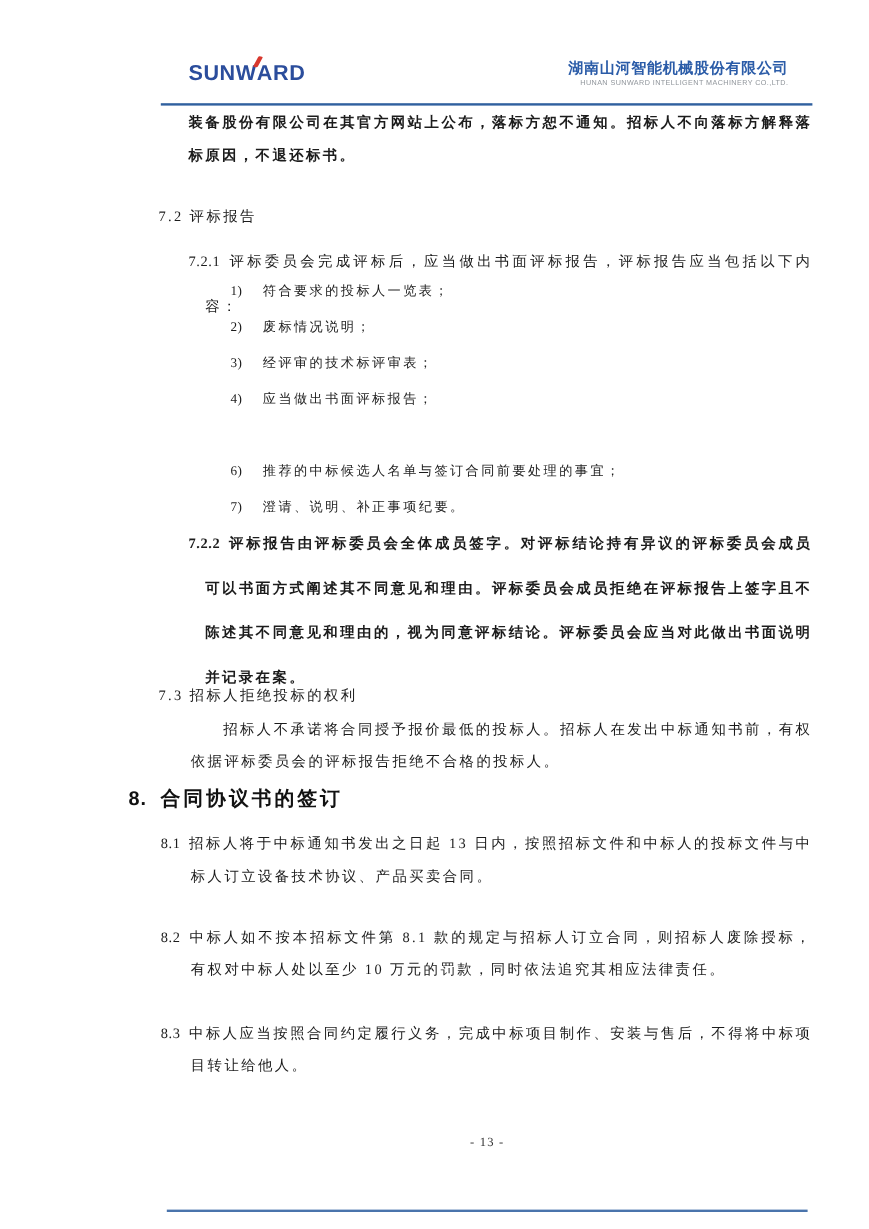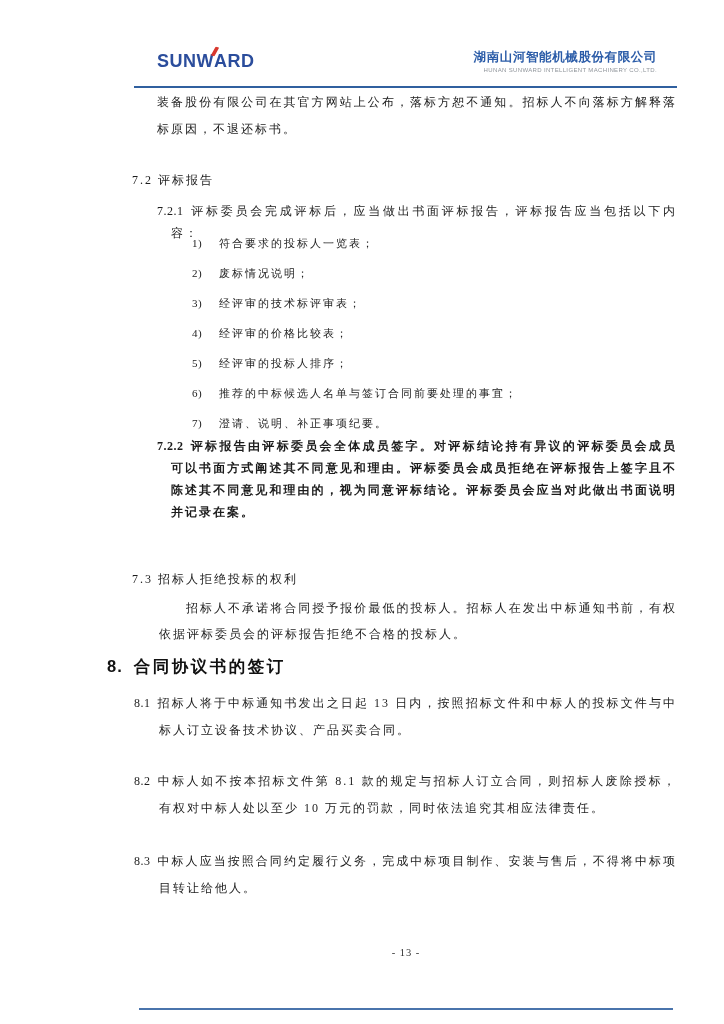--- a/index.html
+++ b/index.html
@@ -31,28 +31,28 @@
     font-size:12.5px; letter-spacing:0.6px; line-height:15px;
   }
   .company-en {
     display:block; color:#8f949a; font-size:6px; letter-spacing:0.35px;
     line-height:9px; margin-top:1px;
   }
   .header-rule { top:86px; left:90px; width:543px; height:2px; background:#30609f; }
 
   
   .t { font-size:12px; letter-spacing:2px; line-height:27px; text-align:justify; }
-  .para1 { top:89px; left:113px; width:520px; }
+  .para1 { top:89px; left:113px; width:520px;font-weight:bold; }
   .sec-head { font-size:12px; letter-spacing:2px; line-height:18px; white-space:nowrap; }
   .h72 { top:171px; left:88px; }
   .h73 { top:570px; left:88px; }
 
   .clause-s { 
     left:113px; width:520px; box-sizing:border-box;
-    padding-left:14px; text-indent:-14px; line-height:22px;
+    padding-left:14px; text-indent:-14px; line-height:37px;
   }
   .c721 { top:200px; }
   .c722 { top:435px;font-weight:bold; }
   .cl-num { letter-spacing:0.5px; margin-right:7px; }
 
   .list-item { left:148px; width:480px; line-height:27px; font-size:11px; letter-spacing:2px; white-space:nowrap; }
   .li-num { display:inline-block; width:27px; letter-spacing:0.5px; }
 
   .p73 { top:595px; left:115px; width:518px; text-indent:27px; line-height:26px; }
 
@@ -104,24 +104,21 @@
   <div class="abs list-item" style="top:230px">
     <span class="li-num">1)</span><span>符合要求的投标人一览表；</span>
   </div>
   <div class="abs list-item" style="top:260px">
     <span class="li-num">2)</span><span>废标情况说明；</span>
   </div>
   <div class="abs list-item" style="top:290px">
     <span class="li-num">3)</span><span>经评审的技术标评审表；</span>
   </div>
   <div class="abs list-item" style="top:320px">
-    <span class="li-num">4)</span><span>经评审的价格比较表；</span>
-  </div>
-  <div class="abs list-item" style="top:350px">
-    <span class="li-num">5)</span><span>经评审的投标人排序；</span>
+    <span class="li-num">4)</span><span>应当做出书面评标报告；</span>
   </div>
   <div class="abs list-item" style="top:380px">
     <span class="li-num">6)</span><span>推荐的中标候选人名单与签订合同前要处理的事宜；</span>
   </div>
   <div class="abs list-item" style="top:410px">
     <span class="li-num">7)</span><span>澄请、说明、补正事项纪要。</span>
   </div>
 
   <div class="abs t clause-s c722">
     <span class="cl-num">7.2.2</span><span>评标报告由评标委员会全体成员签字。对评标结论持有异议的评标委员会成员可以书面方式阐述其不同意见和理由。评标委员会成员拒绝在评标报告上签字且不陈述其不同意见和理由的，视为同意评标结论。评标委员会应当对此做出书面说明并记录在案。</span>

